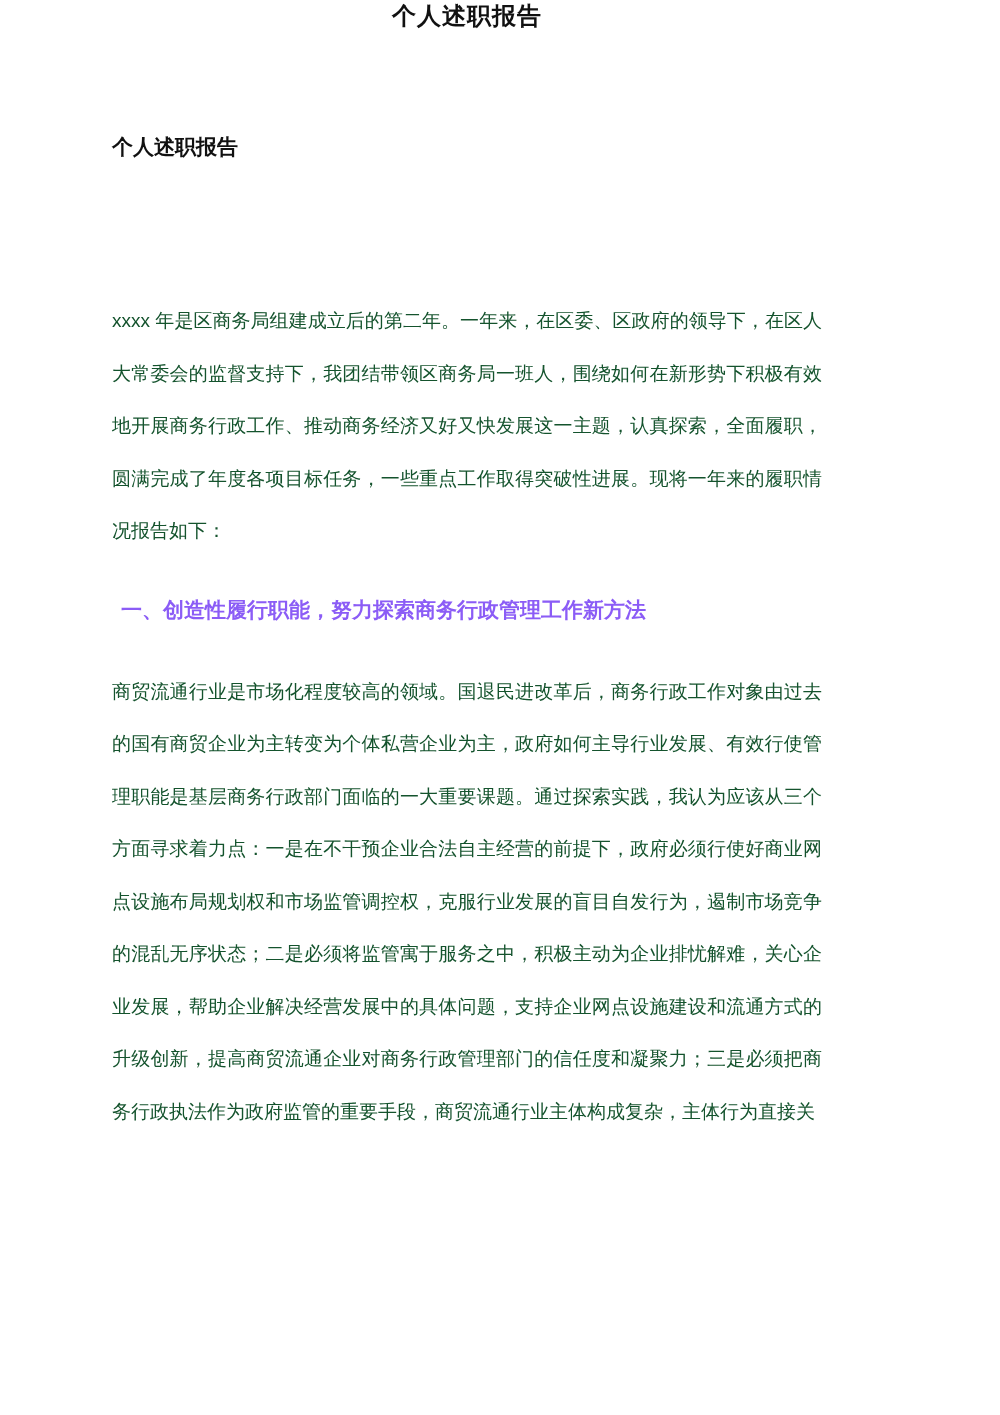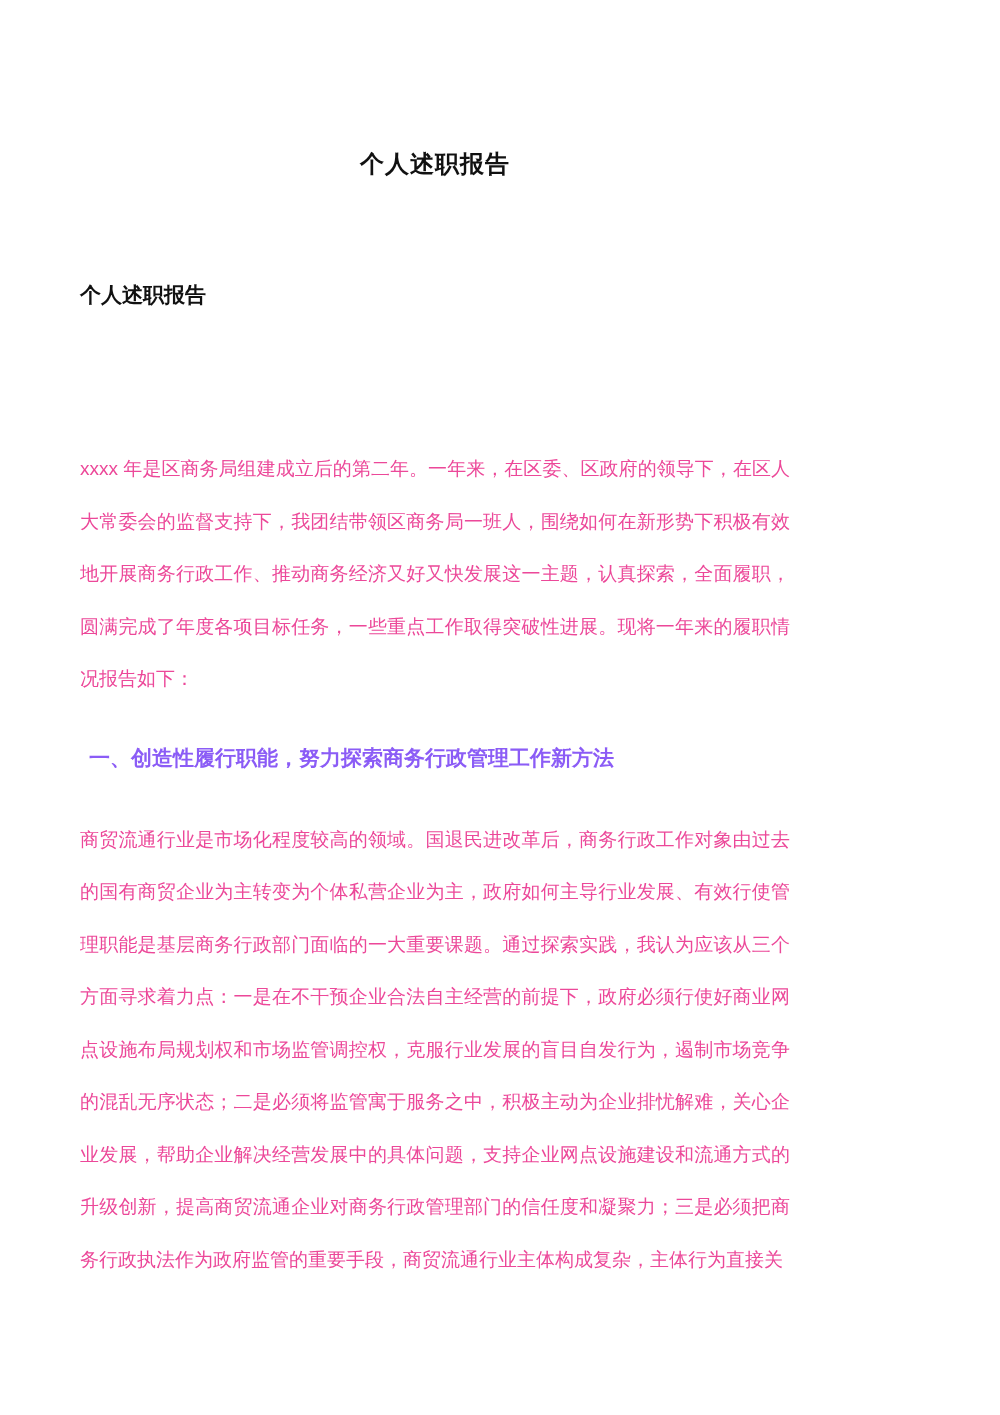--- a/index.html
+++ b/index.html
@@ -9,22 +9,21 @@
   body {
     width: 1000px;
     height: 1415px;
     background: #ffffff;
     overflow: hidden;
     font-family: "Liberation Sans", "DejaVu Sans", sans-serif;
     color: #1a1a1a;
   }
   .page {
     width: 710px;
-    margin-left: 80px;
-    padding-top: 148px;
+    margin-left: 112px;
     box-sizing: content-box;
   }
   .doc-title {
     margin: 0;
     font-size: 24px;
     line-height: 32px;
     font-weight: 700;
     text-align: center;
     color: #111111;
     letter-spacing: 1px;
@@ -35,21 +34,21 @@
     line-height: 28px;
     font-weight: 700;
     color: #111111;
   }
   .body-para {
     margin: 0;
     font-size: 19px;
     line-height: 52.5px;
     text-align: justify;
     word-break: break-all;
-    color: #ec4899;
+    color: #14532d;
   }
   .intro-para {
     margin-top: 134px;
   }
   .section-heading {
     margin: 38px 0 0 0;
     padding-left: 9px;
     font-size: 21px;
     line-height: 28px;
     font-weight: 700;

